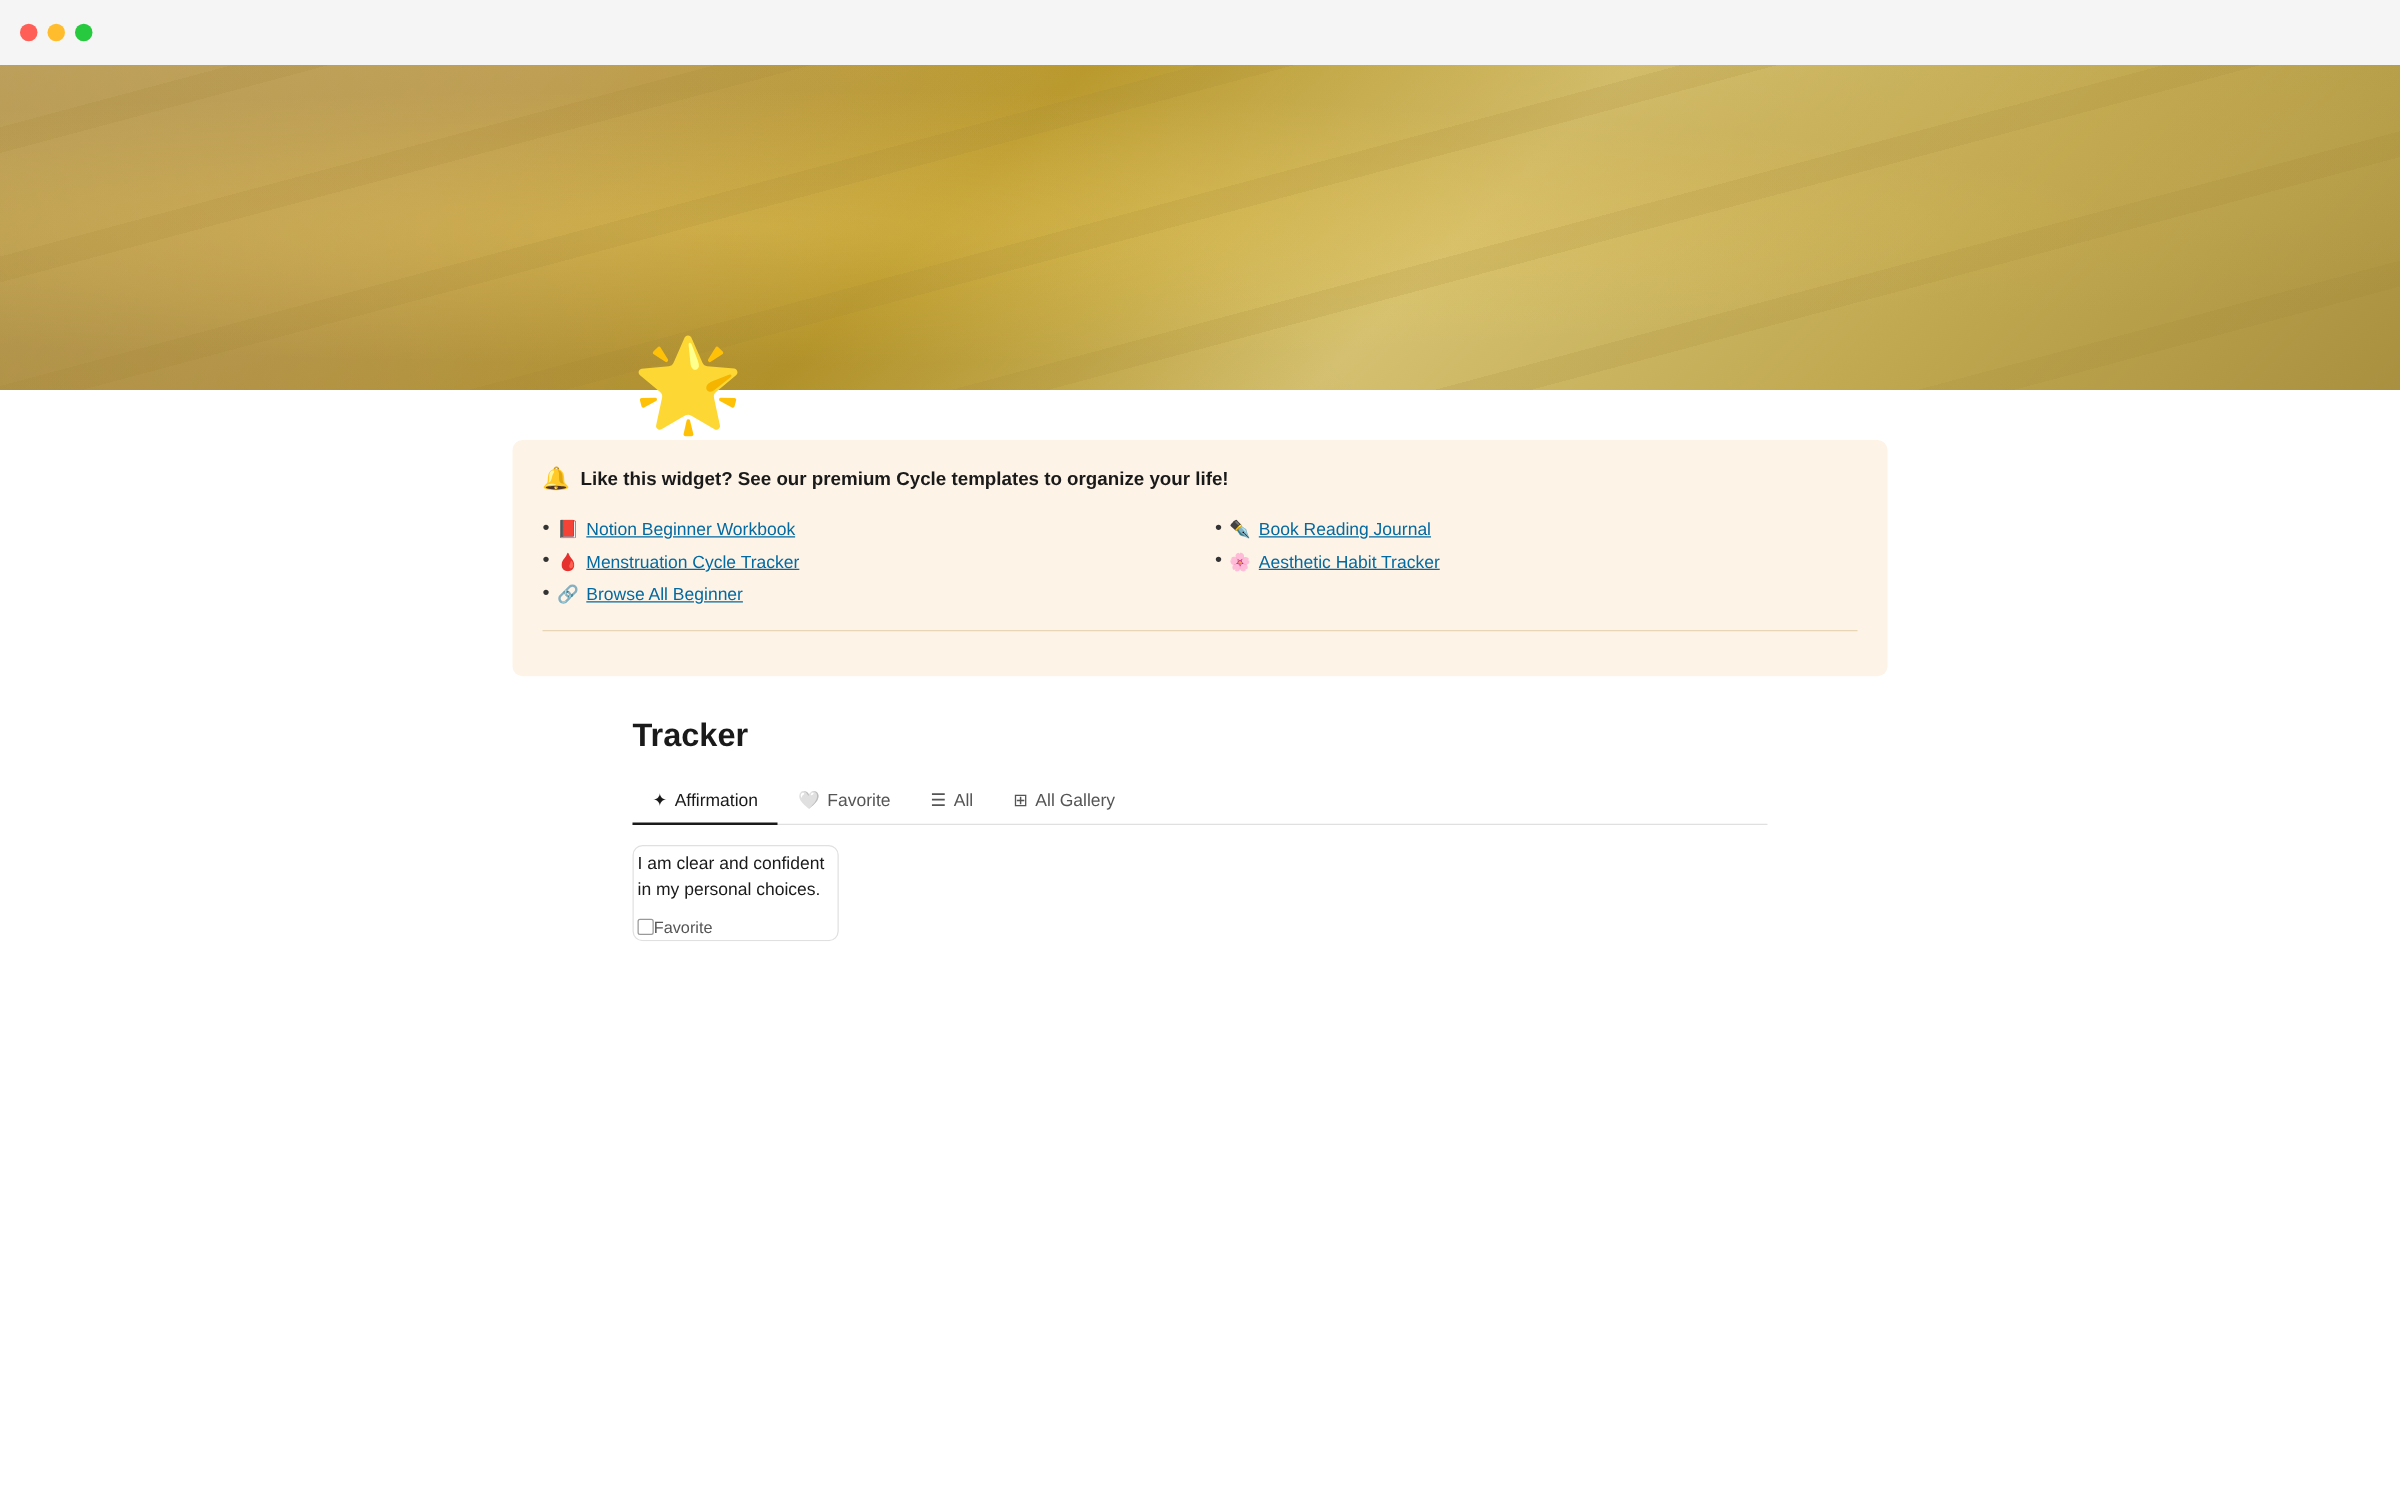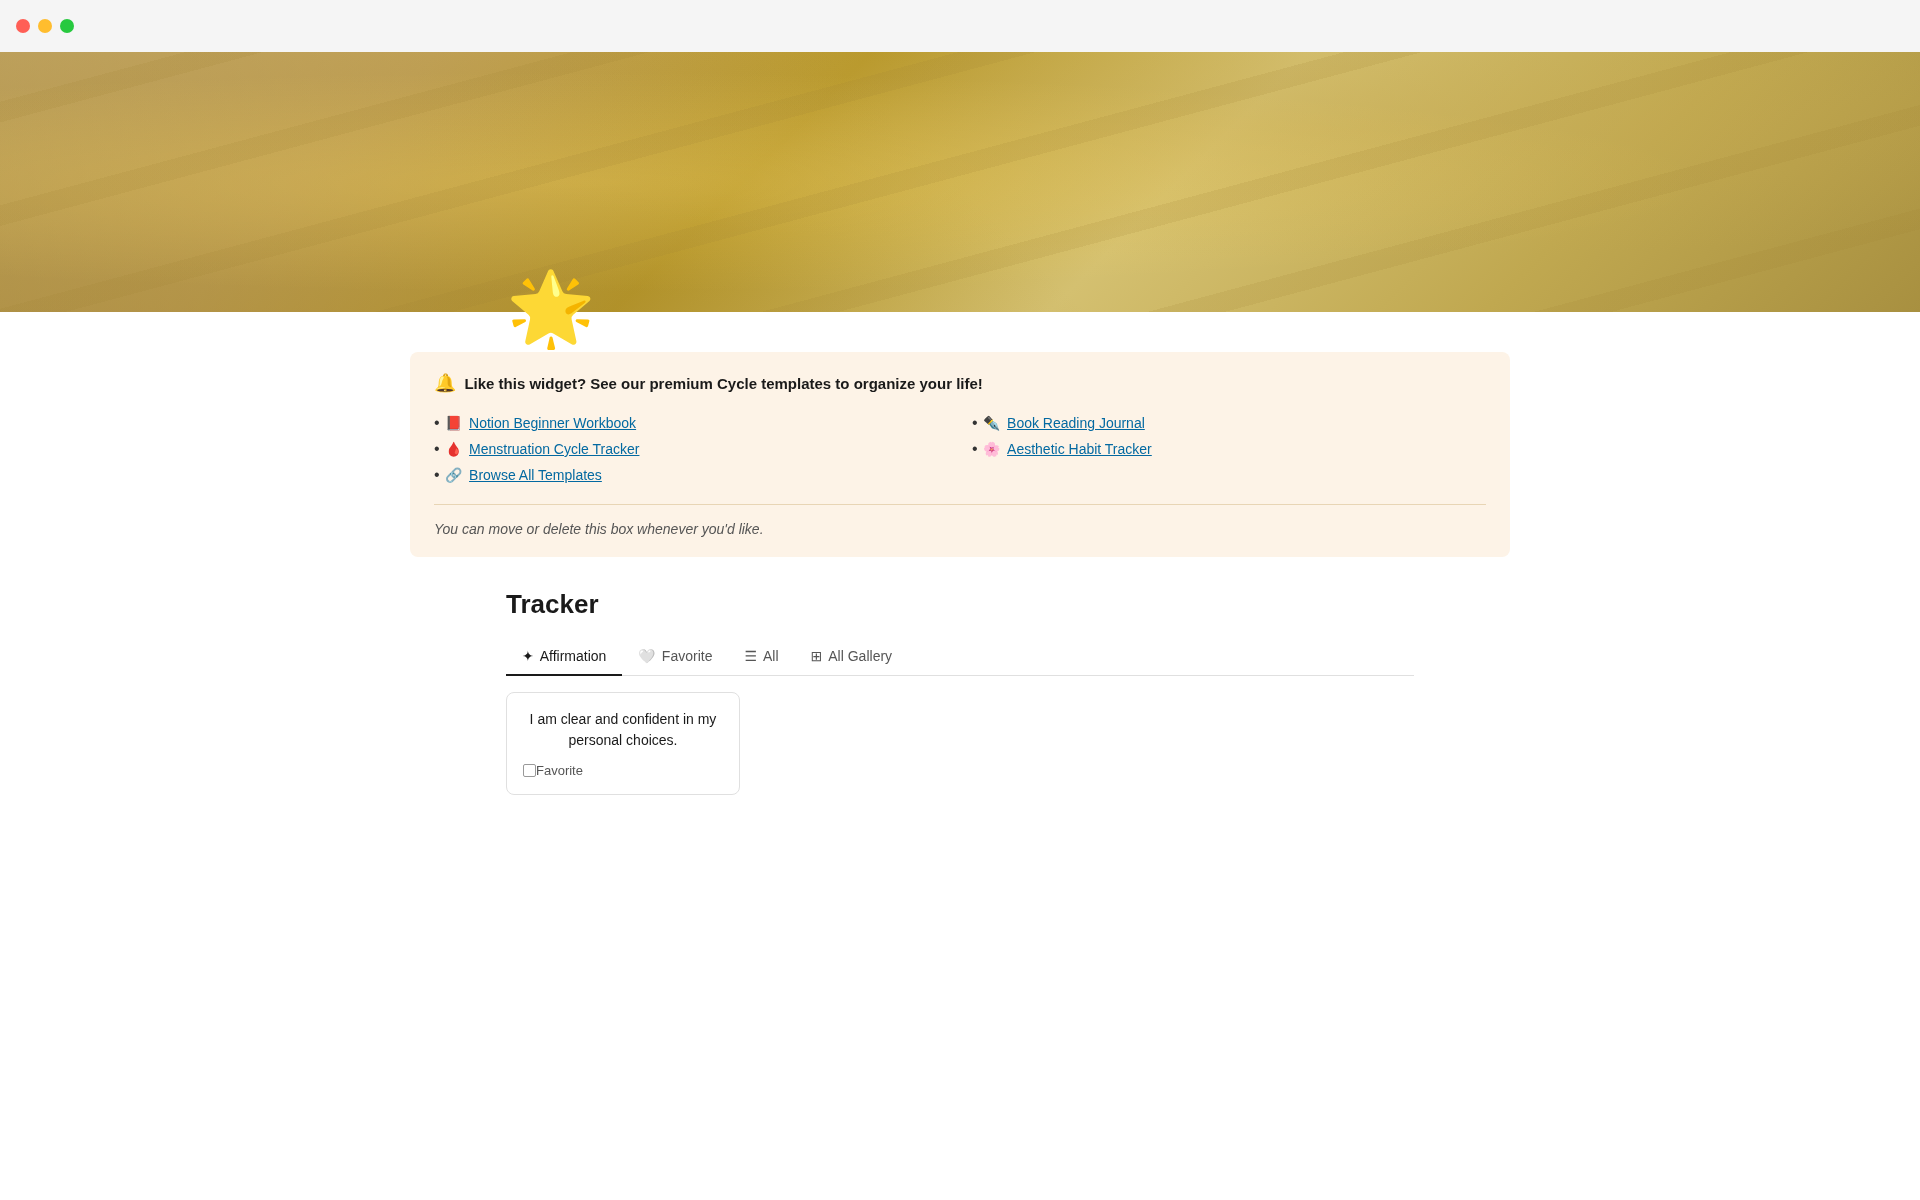--- a/index.html
+++ b/index.html
@@ -205,26 +205,25 @@
     }
 
     
     .cards-wrapper {
       padding: 0 96px;
       max-width: 1100px;
       margin: 0 auto;
     }
 
     .card {
-      width: 234px;
+      width: 165px;
       border: 1px solid #e0e0e0;
       border-radius: 8px;
-      padding: 16px;
+      padding: 3px;
       background: #fff;
-      text-align: center;
     }
 
     .card-text {
       font-size: 14px;
       color: #1a1a1a;
       margin-bottom: 12px;
       line-height: 1.5;
     }
 
     .card-favorite {
@@ -280,39 +279,38 @@
           <li>
             <span>📕</span>
             <a class="callout-link">Notion Beginner Workbook</a>
           </li>
           <li>
             <span>🩸</span>
             <a class="callout-link">Menstruation Cycle Tracker</a>
           </li>
           <li>
             <span>🔗</span>
-            <a class="callout-link">Browse All Templates</a>
+            <a class="callout-link">Browse All Beginner</a>
           </li>
         </ul>
 
         <ul class="callout-list">
           <li>
             <span>✒️</span>
             <a class="callout-link">Book Reading Journal</a>
           </li>
           <li>
             <span>🌸</span>
             <a class="callout-link">Aesthetic Habit Tracker</a>
           </li>
         </ul>
       </div>
 
       <hr class="callout-divider">
 
-      <p class="callout-note">You can move or delete this box whenever you'd like.</p>
     </div>
   </div>
 
   <h2 class="section-title">Tracker</h2>
 
   <div class="tabs-wrapper">
     <div class="tabs">
       <div class="tab active">
         <span class="tab-icon">✦</span>
         <span>Affirmation</span>

